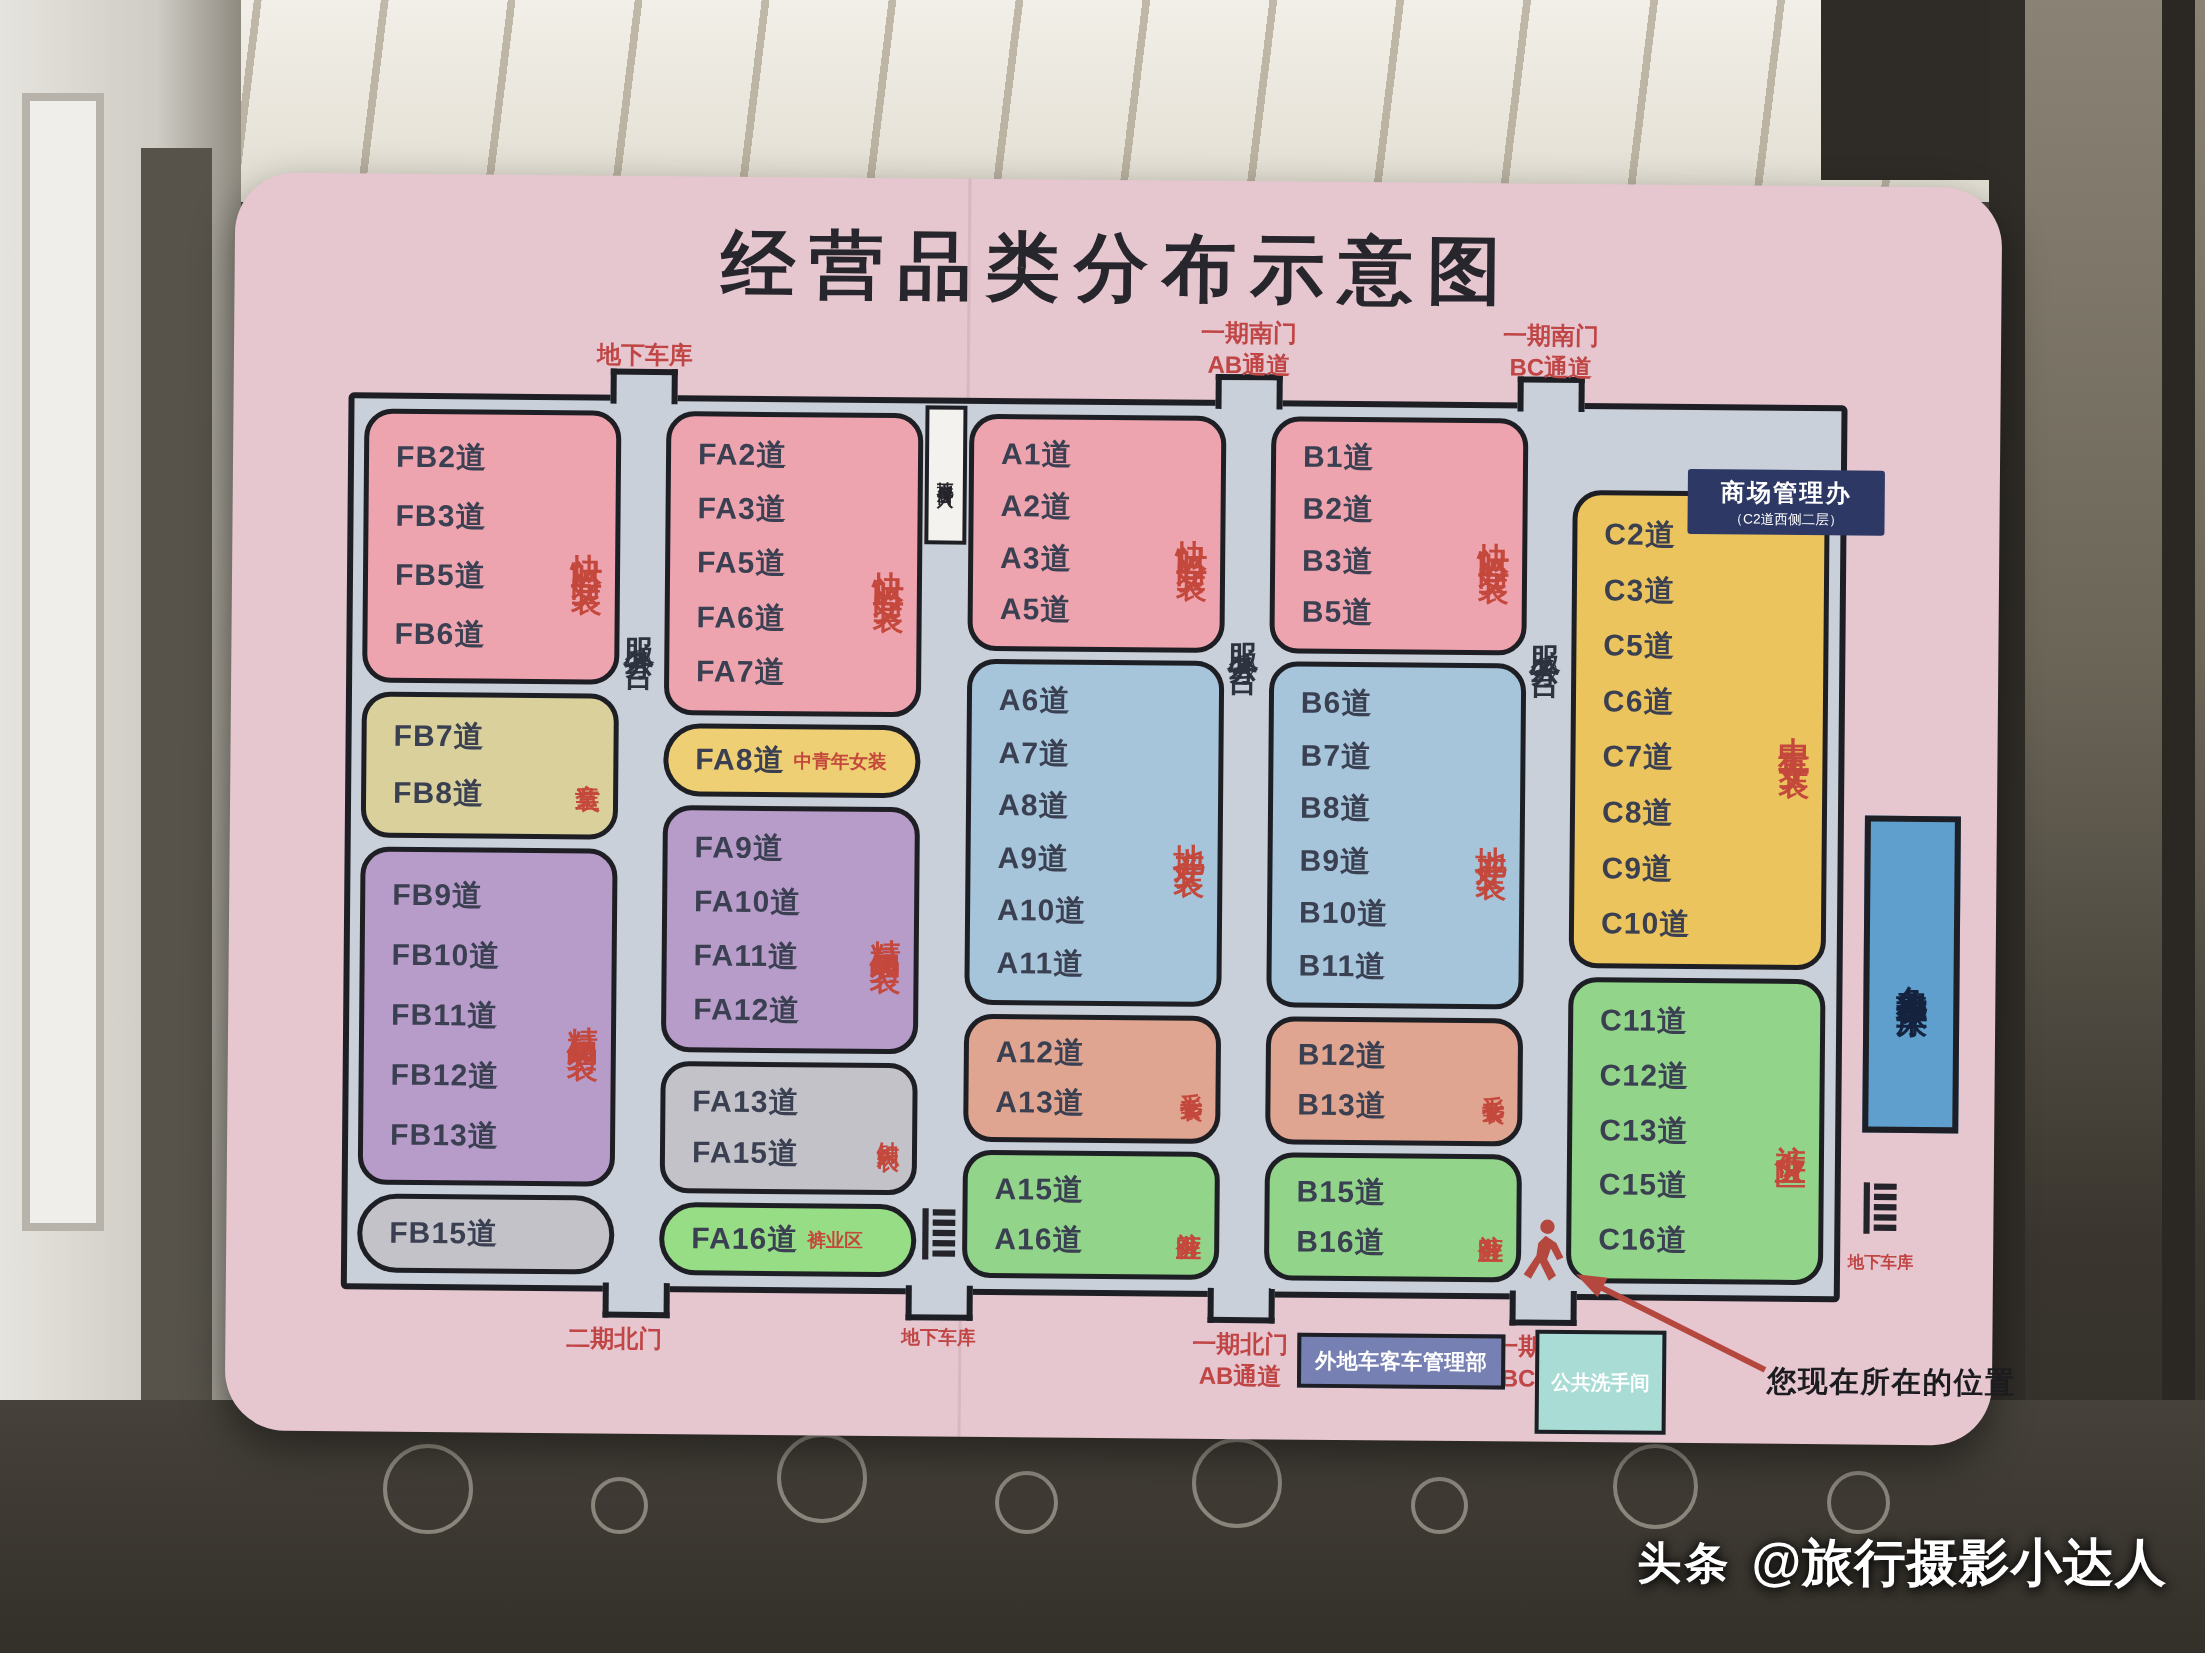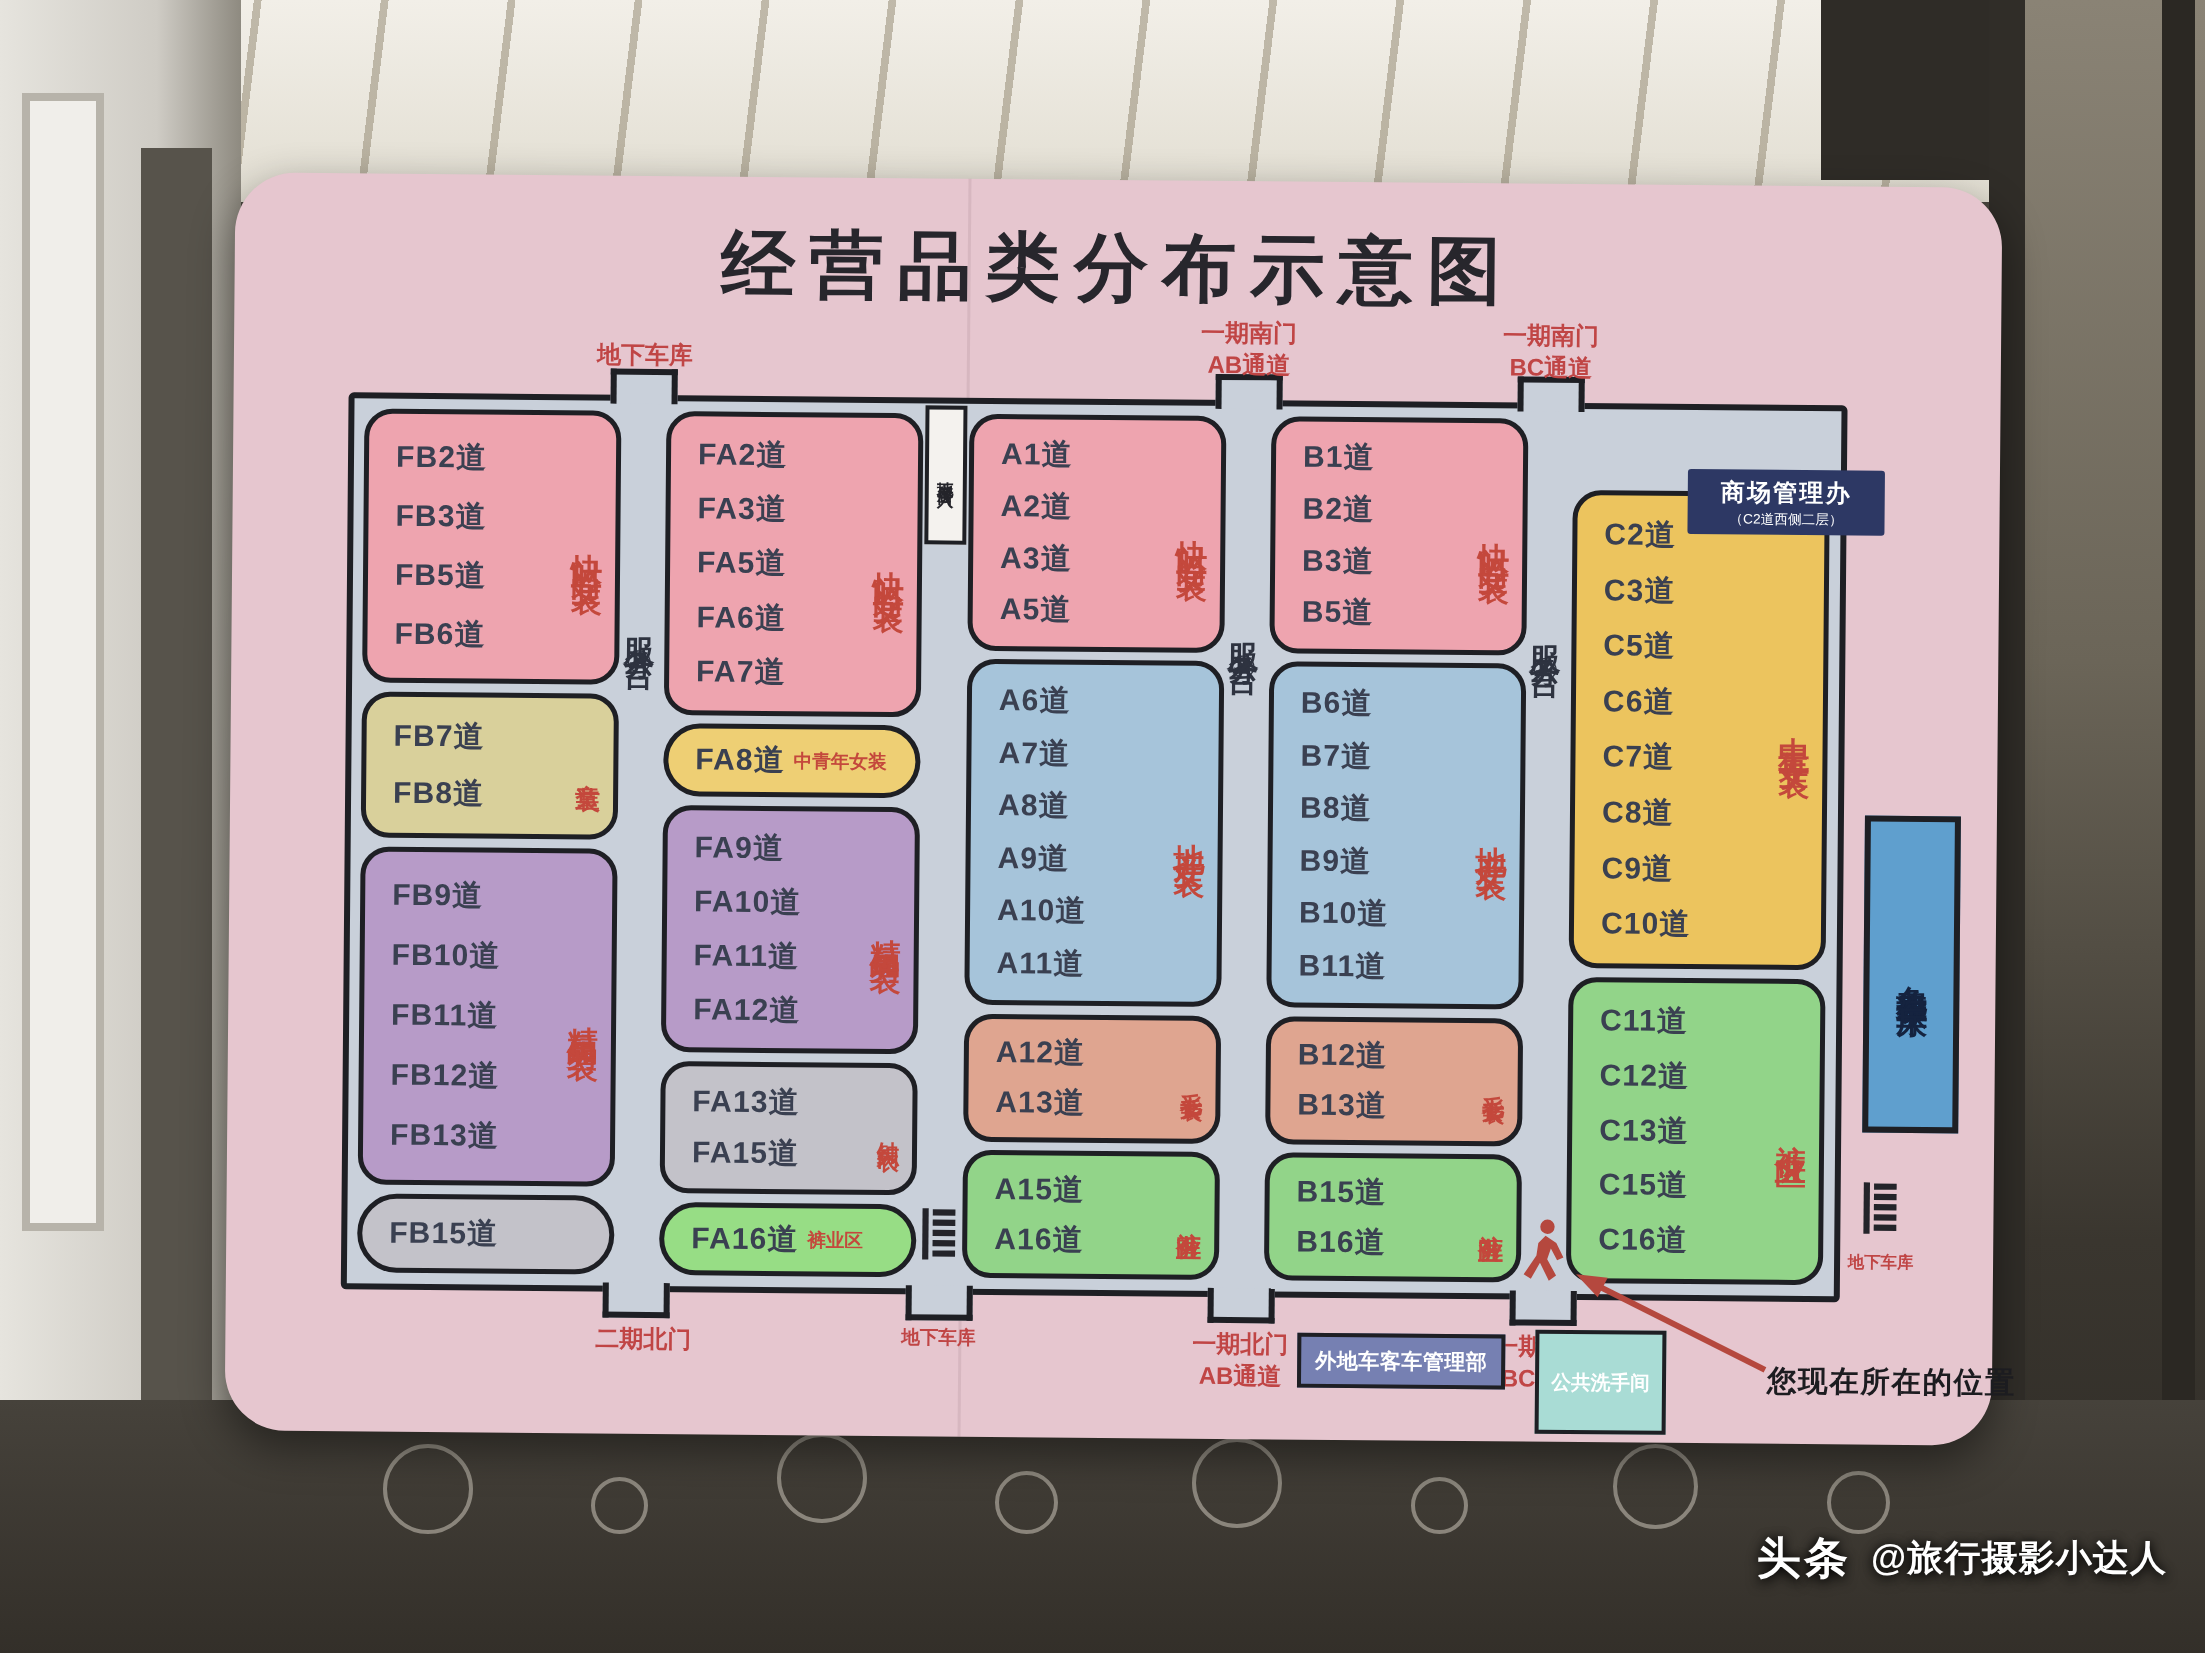--- a/index.html
+++ b/index.html
@@ -78,21 +78,21 @@
     color:#1c1c20;letter-spacing:1.6px;white-space:nowrap;}
   #right-garage-label{position:absolute;left:1600px;top:1065px;width:109px;text-align:center;
     color:var(--door-text);font-weight:800;font-size:16.4px;}
   #person{position:absolute;left:1290px;top:1034px;}
   #annot{position:absolute;left:0;top:0;pointer-events:none;}
 
   
   #watermark{position:absolute;right:38px;top:1529px;display:flex;align-items:center;gap:19.7px;color:#fff;
     text-shadow:0 0 9.8px rgba(0,0,0,.85),0 4.4px 13px rgba(0,0,0,.8);}
   #watermark .brand{font-size:44px;font-weight:900;letter-spacing:3.3px;}
-  #watermark .handle{font-size:36px;font-weight:700;letter-spacing:1.1px;}
+  #watermark .handle{font-size:51px;font-weight:700;letter-spacing:1.1px;}
 </style>
 </head>
 <body>
 
 <div class="skylight"></div>
 <div class="skylight-dark"></div>
 <div class="left-wall"></div>
 <div class="left-frame"></div>
 <div class="left-dark"></div>
 <div class="right-wall"></div>
@@ -392,21 +392,21 @@
       <div class="door-label" style="left: 1015px; top: 136px;">
         <div>一期南门</div>
         <div>AB通道</div>
       </div>
       <div class="tab top" style="left: 1284px; width: 67px; top: 193px; height: 35px;"></div>
       <div class="door-label" style="left: 1317px; top: 136px;">
         <div>一期南门</div>
         <div>BC通道</div>
       </div>
       <div class="tab bottom" style="left: 377px; width: 67px; top: 1107px; height: 35px;"></div>
-      <div class="door-label" style="left: 418px; top: 1147px;">
+      <div class="door-label" style="left: 389px; top: 1147px;">
         <div>二期北门</div>
       </div>
       <div class="tab bottom" style="left: 680px; width: 67px; top: 1107px; height: 35px;"></div>
       <div class="door-label" style="left: 713px; top: 1147px; font-size: 18.6px;">
         <div>地下车库</div>
       </div>
       <div class="esc" style="left: 694px; top: 1027px;"><svg viewBox="0 0 36 54" width="37" height="57">
           <rect x="2" y="2" width="6" height="50" fill="#24242a"></rect>
           <rect x="12" y="3" width="22" height="6" fill="#24242a"></rect>
           <rect x="12" y="13" width="22" height="6" fill="#24242a"></rect>

